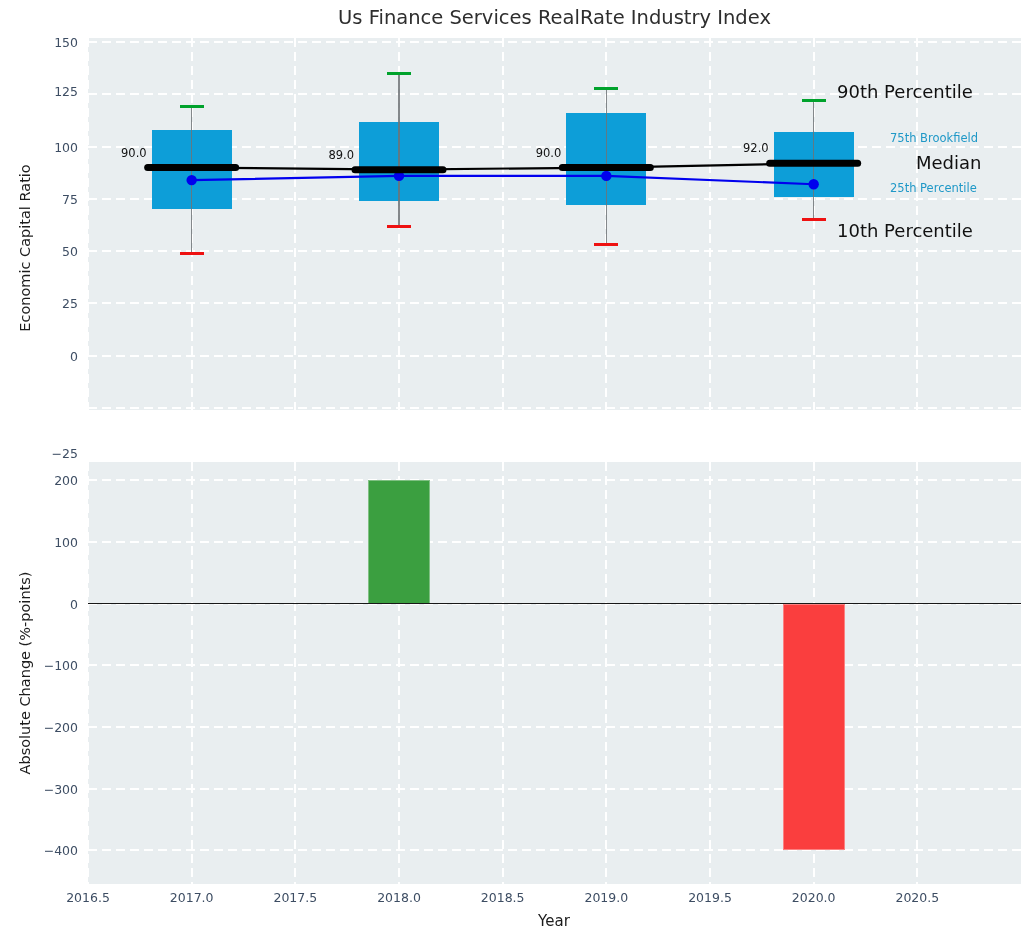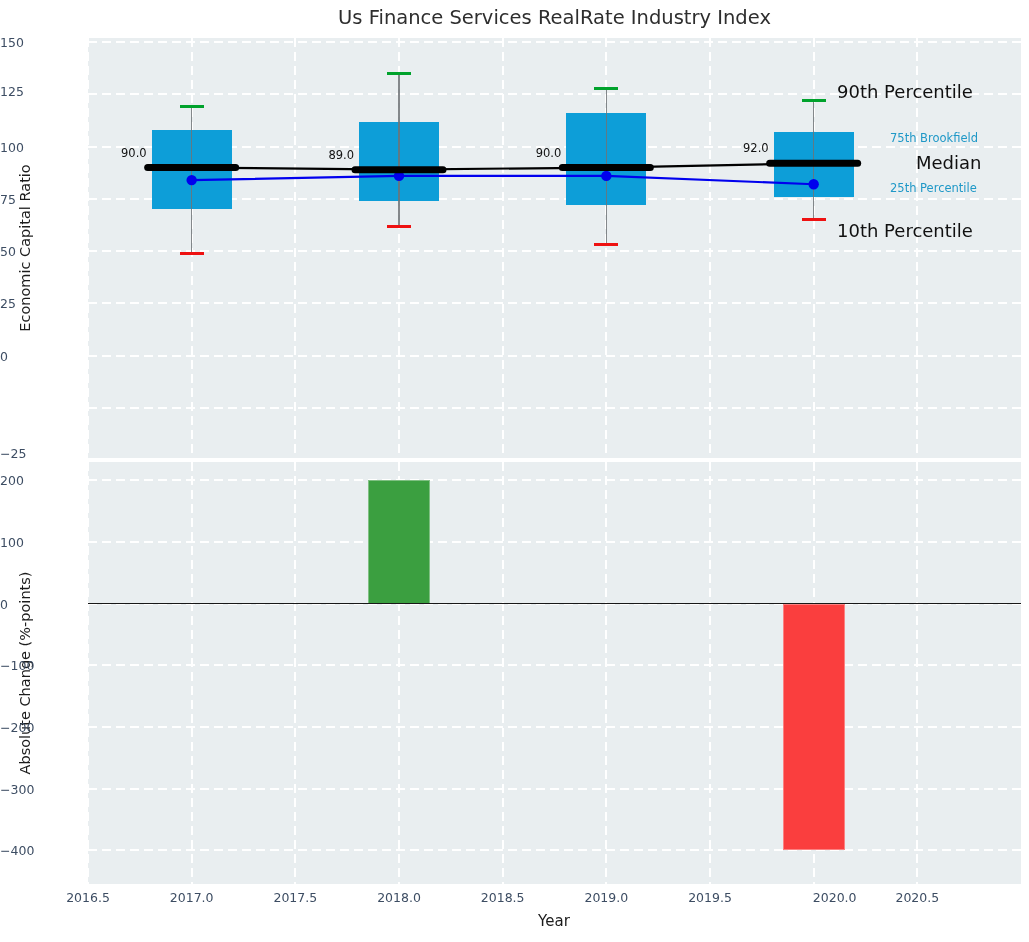--- a/index.html
+++ b/index.html
@@ -1,32 +1,32 @@
 <!DOCTYPE html>
 <html><head>
 <meta charset="utf-8">
 <style>
   html,body{margin:0;padding:0;background:#fff;font-family:"DejaVu Sans",sans-serif;}
   .fig{position:relative;width:1029px;height:942px;background:#ffffff;overflow:hidden;}
   .plot{position:absolute;background:#e9eef0;overflow:hidden;}
-  #plot-top{left:88px;top:38px;width:933px;height:420px;}
+  #plot-top{left:88px;top:38px;width:933px;height:372px;}
   #plot-bottom{left:88px;top:462px;width:933px;height:422px;}
   .grid-h{position:absolute;left:0;width:100%;height:2px;
           background:repeating-linear-gradient(90deg,#ffffff 0 9px,transparent 9px 14px);}
   .grid-v{position:absolute;top:0;height:100%;width:2px;
           background:repeating-linear-gradient(180deg,#ffffff 0 9px,transparent 9px 14px);}
   .box{position:absolute;}
   .whisker{position:absolute;width:1.5px;background:#6f7377;opacity:.85;}
   .cap{position:absolute;height:3px;width:24px;}
   .median-label{position:absolute;font-size:11.5px;color:#111;white-space:nowrap;
                 transform:translate(-100%,-50%);}
   .bar{position:absolute;border:1px solid rgba(255,255,255,.35);box-sizing:border-box;}
   .zero-line{position:absolute;left:0;width:100%;height:1.6px;background:#181818;}
   .tick{position:absolute;color:#3d4d63;font-size:12.5px;white-space:nowrap;}
-  .ytick{width:78px;left:0;transform:translateY(-50%);}
+  .ytick{text-align:right;width:78px;left:0;transform:translateY(-50%);}
   .xtick{transform:translate(-50%,0);}
   .axis-label{position:absolute;color:#1c1c1c;font-size:14.5px;white-space:nowrap;}
   .ylabel{transform:translate(-50%,-50%) rotate(-90deg);}
   .xlabel{transform:translate(-50%,0);font-size:15px;}
   .title{position:absolute;left:88px;width:933px;top:6px;text-align:center;
          font-size:19.5px;color:#2e2e2e;}
   .ann{position:absolute;white-space:nowrap;}
   .ann-big{font-size:18px;color:#101010;}
   .ann-small{font-size:11.5px;color:#1f98c7;}
   .legend{position:absolute;left:711px;top:46px;height:26px;display:flex;align-items:center;
@@ -143,16 +143,16 @@
       <div class="tick ytick" style="top: 726.905px;">−200</div>
       <div class="tick ytick" style="top: 788.511px;">−300</div>
       <div class="tick ytick" style="top: 850.117px;">−400</div>
       <div class="tick xtick" style="left: 88px; top: 890px;">2016.5</div>
       <div class="tick xtick" style="left: 191.667px; top: 890px;">2017.0</div>
       <div class="tick xtick" style="left: 295.333px; top: 890px;">2017.5</div>
       <div class="tick xtick" style="left: 399px; top: 890px;">2018.0</div>
       <div class="tick xtick" style="left: 502.667px; top: 890px;">2018.5</div>
       <div class="tick xtick" style="left: 606.333px; top: 890px;">2019.0</div>
       <div class="tick xtick" style="left: 710px; top: 890px;">2019.5</div>
-      <div class="tick xtick" style="left: 813.667px; top: 890px; margin-left: 21px;">2020.0</div>
+      <div class="tick xtick" style="left: 813.667px; top: 890px;">2020.0</div>
       <div class="tick xtick" style="left: 917.333px; top: 890px;">2020.5</div>
     </div>
 </div>
 
 </body></html>

